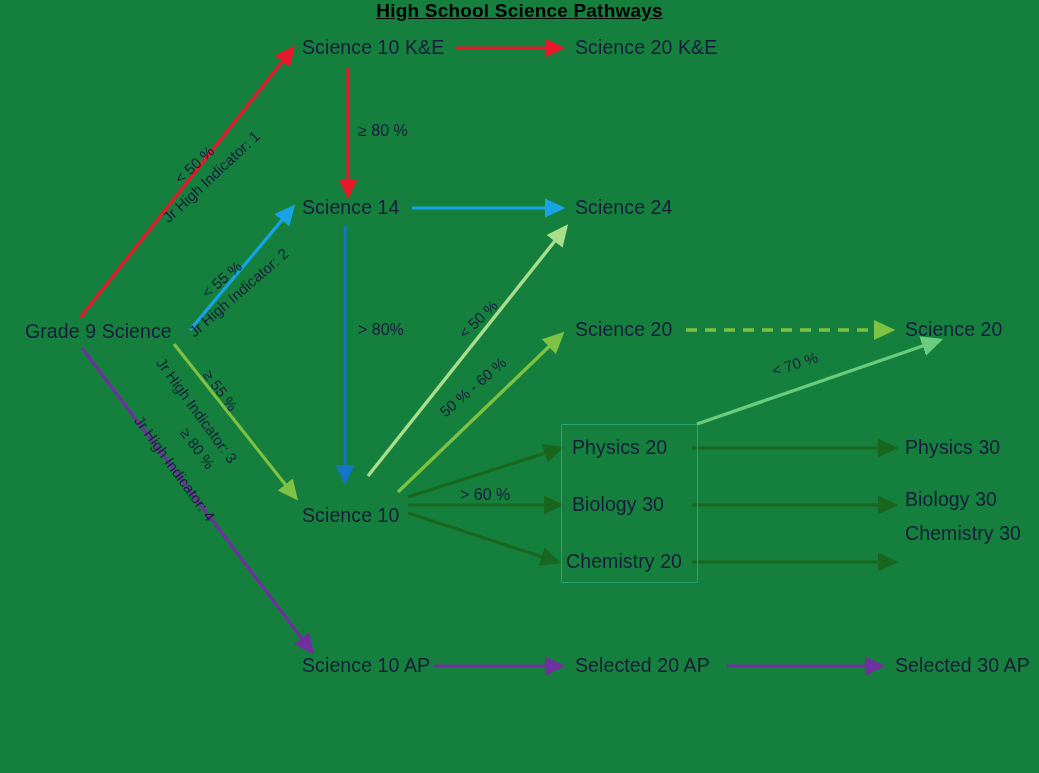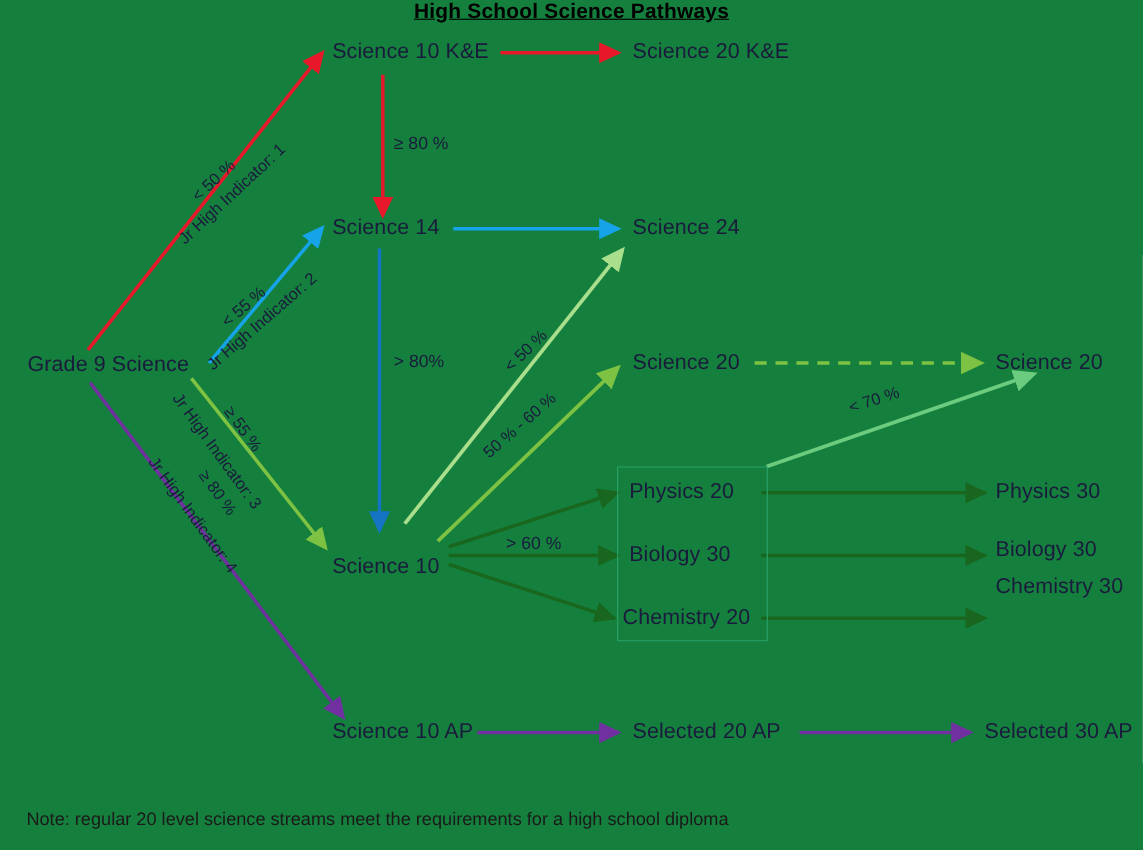--- a/index.html
+++ b/index.html
@@ -177,15 +177,14 @@
   <div class="elabel rot" style="left:144px; top:413px; transform:rotate(54deg);">Jr High Indicator: 4</div>
 
   <div class="elabel" style="left:358px; top:123px;">≥ 80 %</div>
   <div class="elabel" style="left:358px; top:322px;">&gt; 80%</div>
 
   <div class="elabel rot" style="left:456px; top:330px; transform:rotate(-44deg);">&lt; 50 %</div>
   <div class="elabel rot" style="left:437px; top:408px; transform:rotate(-41deg);">50 % - 60 %</div>
   <div class="elabel" style="left:460px; top:487px;text-align:right;">&gt; 60 %</div>
   <div class="elabel rot" style="left:770px; top:364px; transform:rotate(-18deg);">&lt; 70 %</div>
 
-  <div class="note">Note: regular 20 level science streams meet the requirements for a high school diploma</div>
 
 </div>
 
 </body></html>

